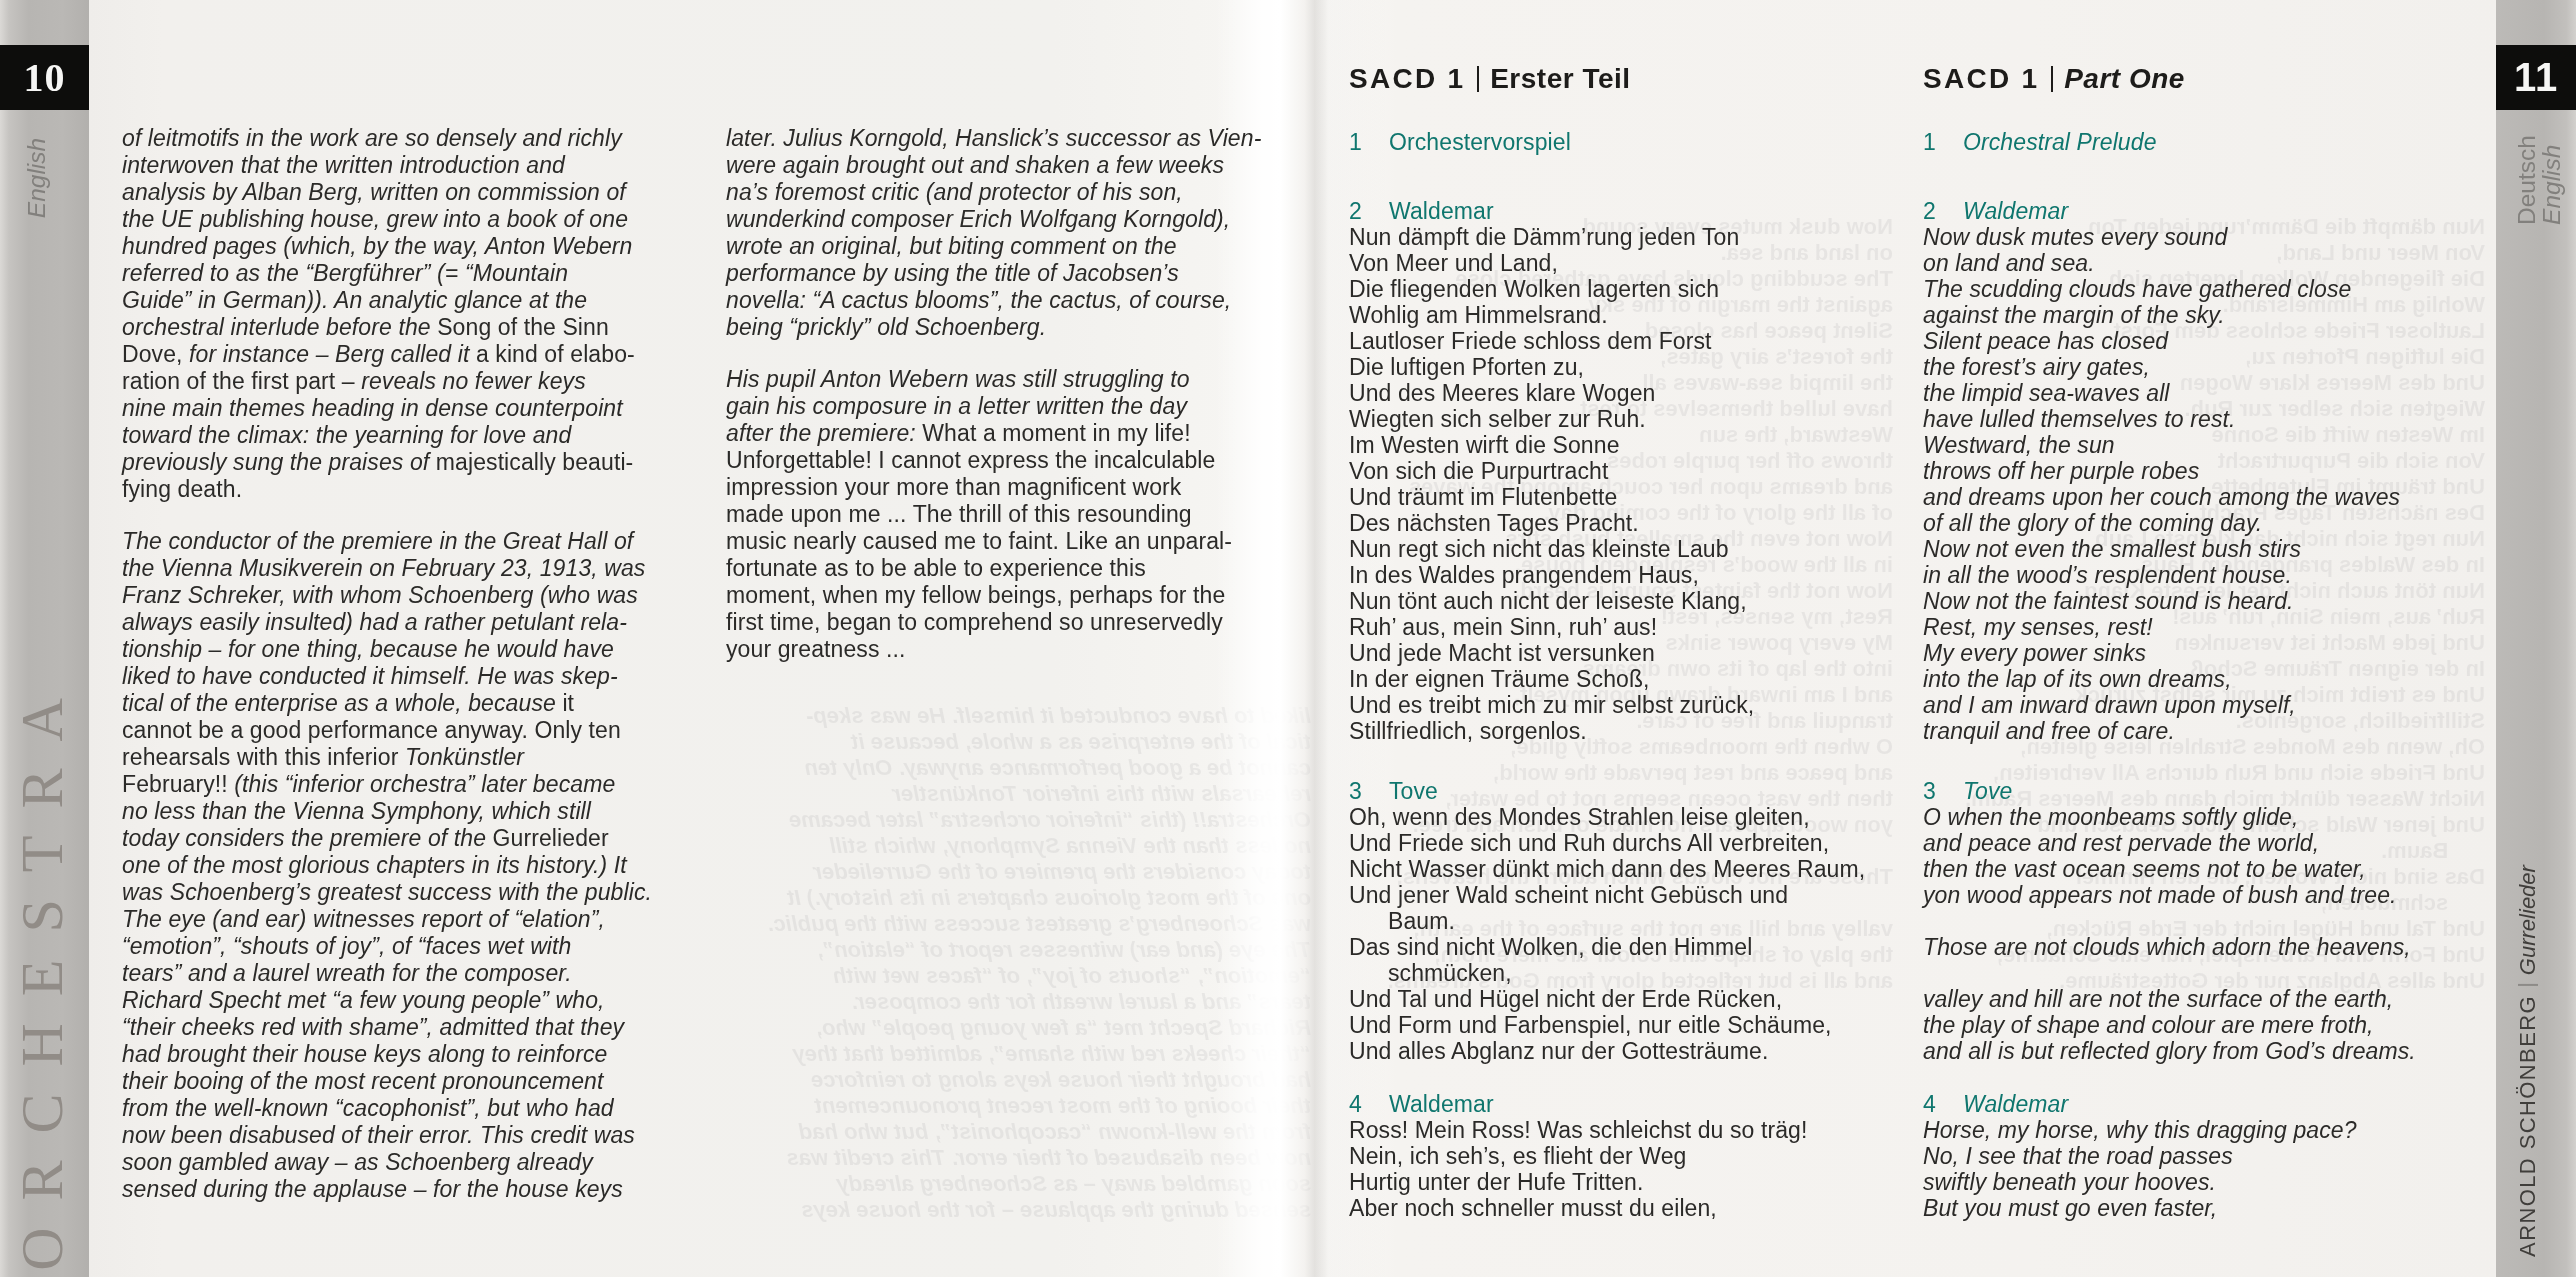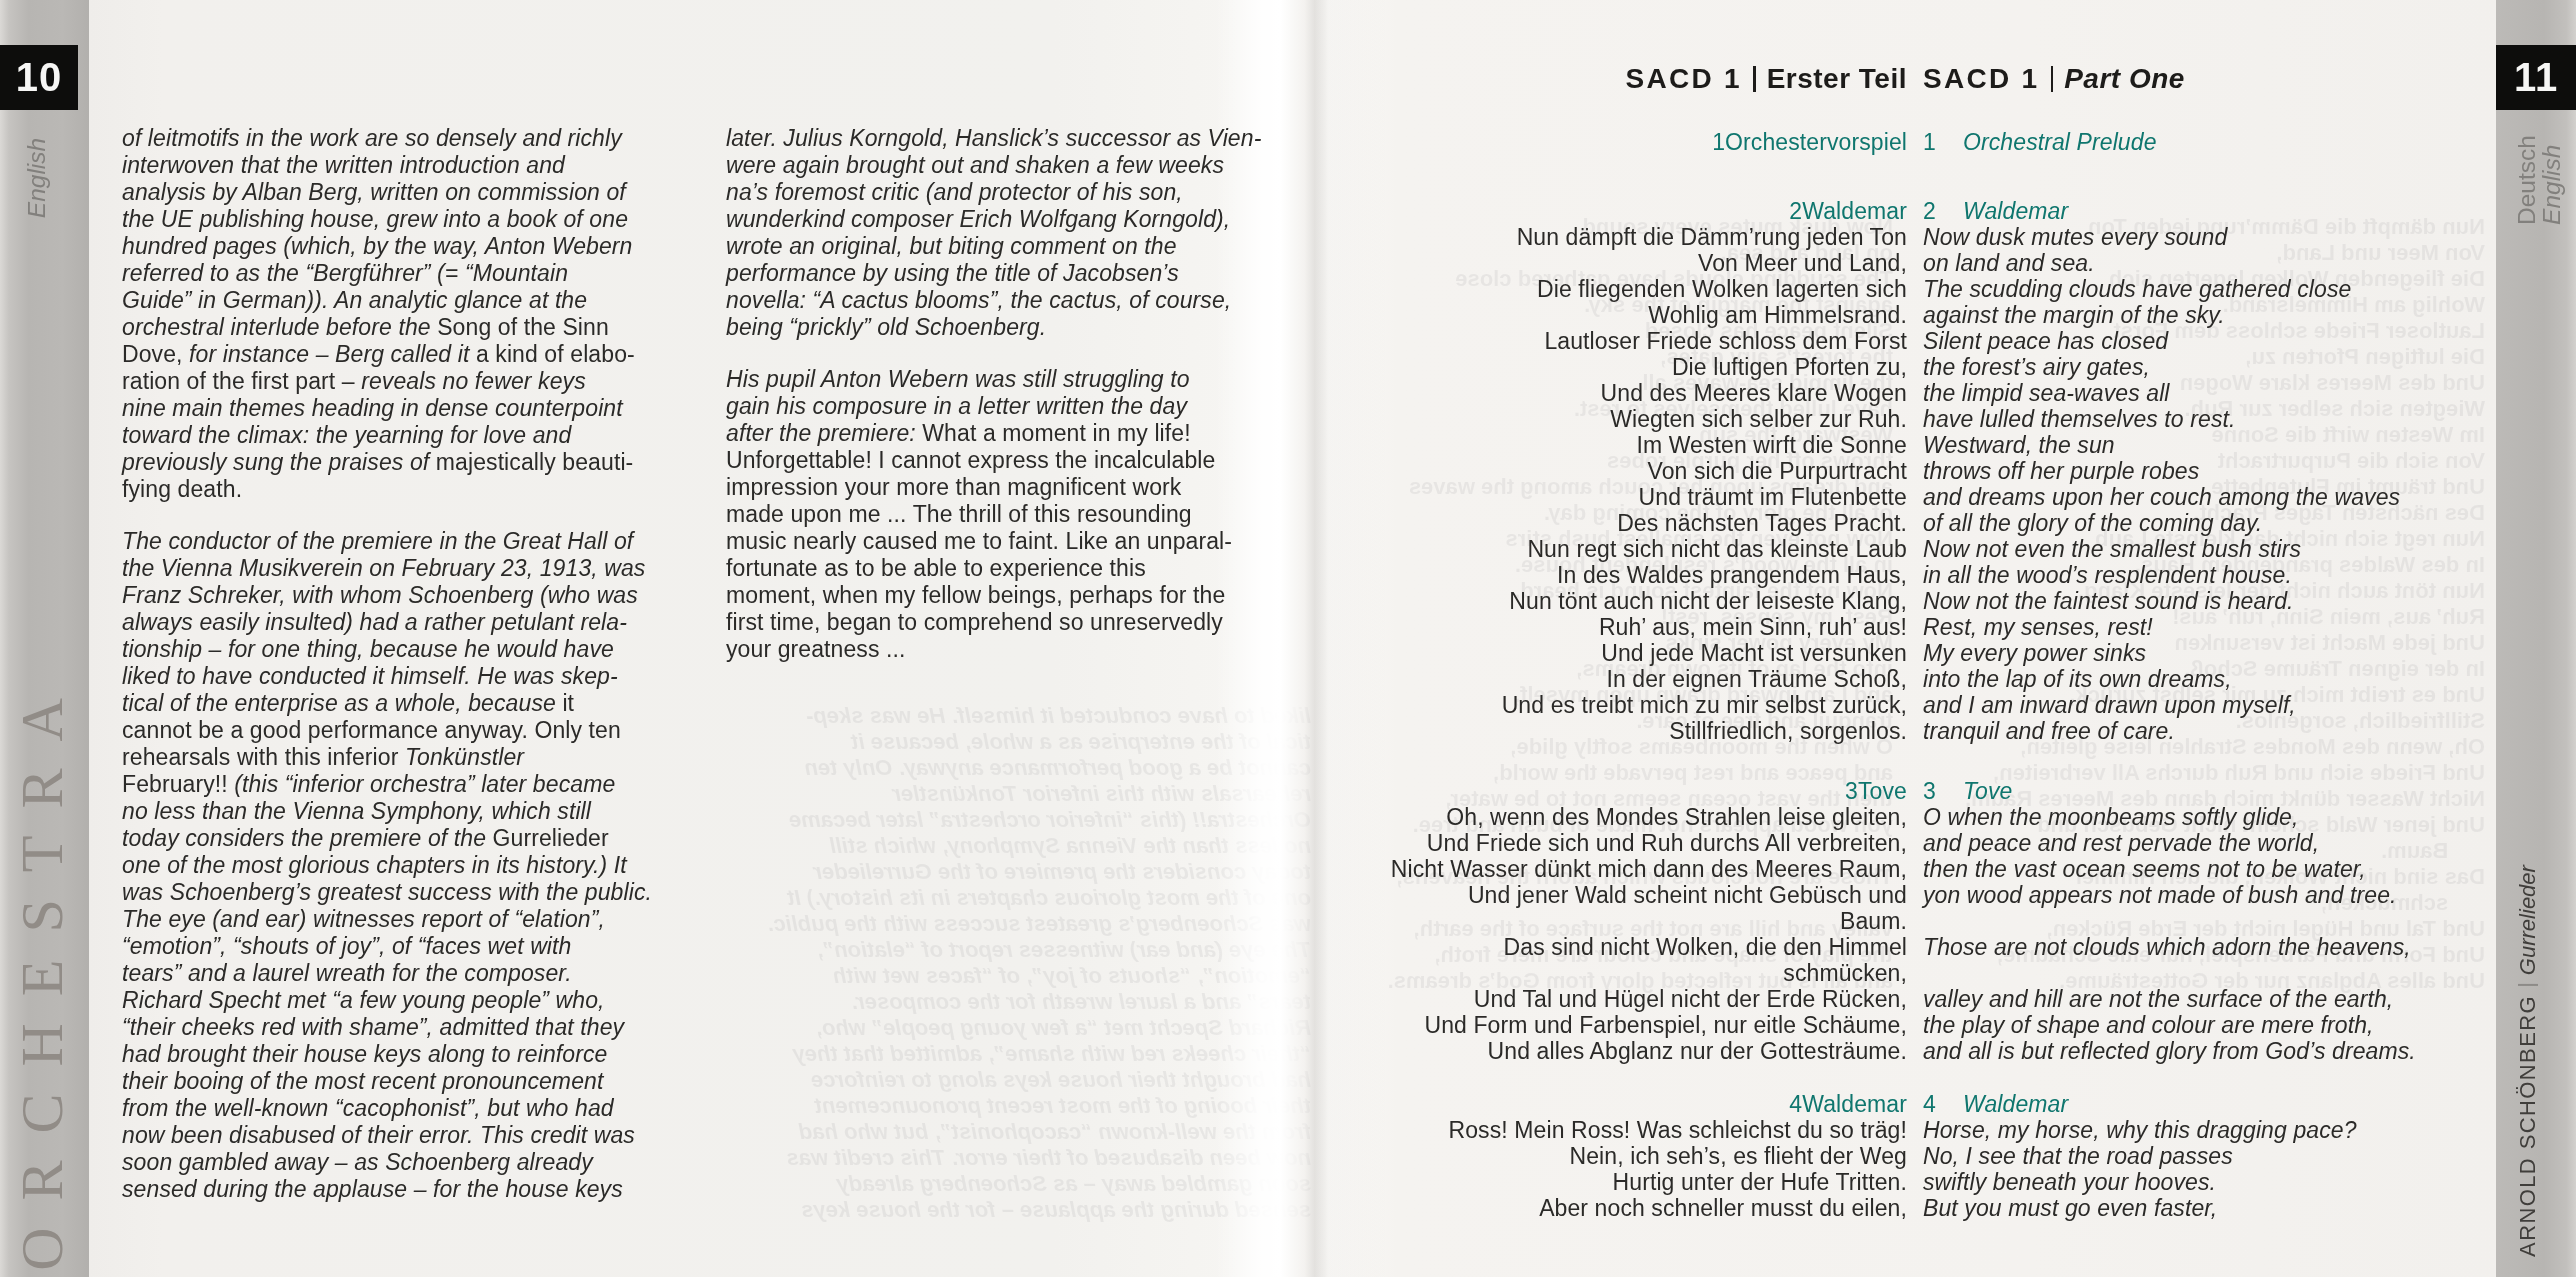--- a/index.html
+++ b/index.html
@@ -19,21 +19,21 @@
 
   
   .strip{position:absolute;top:0;height:1277px;}
   .strip-left{left:0;width:89px;
     background:linear-gradient(90deg,#dbd9d6 0%,#c6c4c1 10%,#b7b5b2 32%,#bab8b5 70%,#b2b0ad 100%);}
   .strip-right{left:2496px;width:80px;
     background:linear-gradient(270deg,#d3d1ce 0%,#c2c0bd 12%,#b7b5b2 40%,#bcbab7 100%);}
   .pagenum-box{position:absolute;top:45px;height:65px;background:#0d0d0c;color:#f6f6f5;
     display:flex;align-items:center;justify-content:center;
     font-weight:bold;font-size:40px;letter-spacing:0.9px;}
-  .pagenum-box.left{left:0;width:78px;}
+  .pagenum-box.left{left:0;width:89px;font-family:Liberation Serif, serif;}
   .pagenum-box.right{left:2496px;width:80px;}
 
   .vlabel{position:absolute;white-space:nowrap;transform:translate(-50%,-50%) rotate(-90deg);}
   .lang-tab{font-size:24.5px;color:#82807d;}
   .lang-tab .it{font-style:italic;}
   #left-lang{left:37px;top:178px;font-style:italic;}
   #right-lang{left:2539px;top:180px;transform:translate(-50%,-50%) rotate(-90deg);
     line-height:24.5px;text-align:left;}
   #orchestra{left:42px;top:971px;font-family:"Liberation Serif",serif;
     font-size:60px;letter-spacing:27px;color:#918c87;}
@@ -47,21 +47,21 @@
   .essay-col{position:absolute;top:125px;font-size:23px;line-height:27px;letter-spacing:0.1px;}
   #essay-col-1{left:122px;width:599px;}
   #essay-col-2{left:726px;width:599px;}
   .para + .para{margin-top:24.5px;}
   .tline{white-space:pre;}
   .essay-col .i{font-style:italic;}
   .essay-col .r{font-style:normal;}
 
   
   .lyrics-col{position:absolute;top:63px;font-size:23px;line-height:26px;letter-spacing:0.1px;}
-  #lyrics-de{left:1349px;width:558px;text-align:right;}
+  #lyrics-de{left:1349px;width:558px;}
   #lyrics-en{left:1923px;width:573px;}
   .sacd-header{font-weight:bold;font-size:28px;line-height:31px;letter-spacing:0.5px;color:#1d1c1a;white-space:nowrap;}
   .sacd-header .alb{letter-spacing:2.3px;}
   .hbar{display:inline-block;width:2.7px;height:26px;background:#1d1c1a;margin:0 11px;vertical-align:-3.6px;}
   .lyrics-italic .prt{font-style:italic;}
   .sec-1{margin-top:35px;}
   .sec-2{margin-top:43px;}
   .sec-3{margin-top:34px;}
   .sec-4{margin-top:27px;}
   .sec-head{font-weight:normal;color:#0f766e;white-space:nowrap;}

